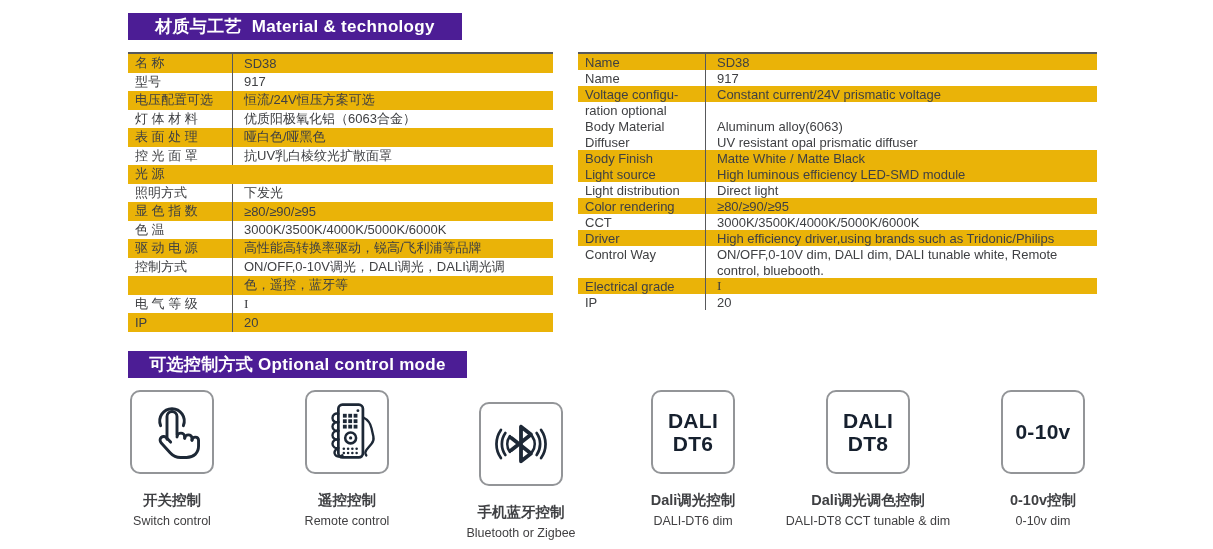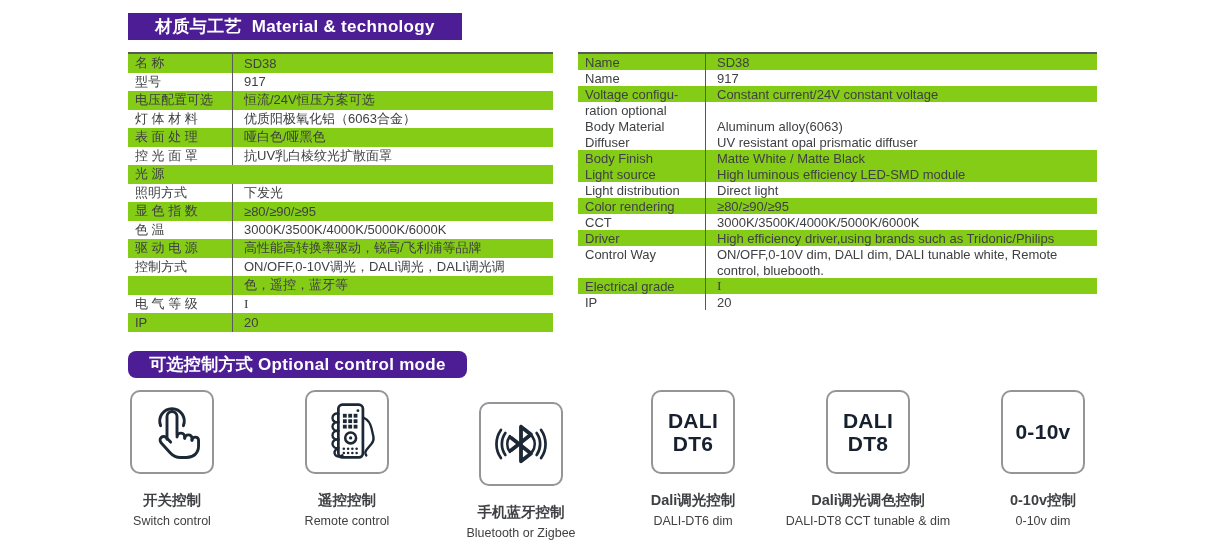--- a/index.html
+++ b/index.html
@@ -6,29 +6,29 @@
   body{
     width:1213px;height:549px;position:relative;background:#ffffff;
     font-family:"Liberation Sans","DejaVu Sans",sans-serif;
     color:#3f4043;overflow:hidden;
   }
   .section-header{
     position:absolute;height:27px;line-height:27px;background:#4c1d95;color:#fff;
     font-size:17px;font-weight:600;text-align:center;white-space:pre;letter-spacing:.3px;
   }
   #header-material{left:128px;top:13px;width:334px;}
-  #header-control{left:128px;top:351px;width:339px;border-radius:8px;}
+  #header-control{left:128px;top:351px;width:339px;}
 
   .spec-table{position:absolute;top:52px;border-top:2px solid #57585a;font-size:13px;}
   #table-cn{left:128px;width:425px;}
   #table-en{left:578px;width:519px;}
   .t-row{display:flex;align-items:center;}
   #table-cn .t-row{height:18.5px;}
   #table-en .t-row{height:16px;}
-  .t-row.shaded{background:#84cc16;}
+  .t-row.shaded{background:#eab308;}
   .t-label{flex:0 0 auto;padding-left:7px;white-space:nowrap;}
   #table-cn .t-label{width:97px;}
   #table-en .t-label{width:120px;}
   .t-value{flex:1;align-self:stretch;display:flex;align-items:center;
            border-left:1px solid #58595b;padding-left:11px;white-space:nowrap;}
   .t-value.serif{font-family:"Liberation Serif","DejaVu Serif",serif;font-size:13.5px;}
 
   #control-modes{position:absolute;left:0;top:390px;width:1213px;height:150px;}
   .mode{position:absolute;top:0;width:176px;text-align:center;}
   .mode:nth-child(1){left:84px;text-align:center;}
@@ -116,21 +116,21 @@
     <div class="t-row shaded">
       <div class="t-label">Name</div>
       <div class="t-value">SD38</div>
     </div>
     <div class="t-row">
       <div class="t-label">Name</div>
       <div class="t-value">917</div>
     </div>
     <div class="t-row shaded">
       <div class="t-label">Voltage configu-</div>
-      <div class="t-value">Constant current/24V constant voltage</div>
+      <div class="t-value">Constant current/24V prismatic voltage</div>
     </div>
     <div class="t-row">
       <div class="t-label">ration optional</div>
       <div class="t-value"></div>
     </div>
     <div class="t-row">
       <div class="t-label">Body Material</div>
       <div class="t-value">Aluminum alloy(6063)</div>
     </div>
     <div class="t-row">

